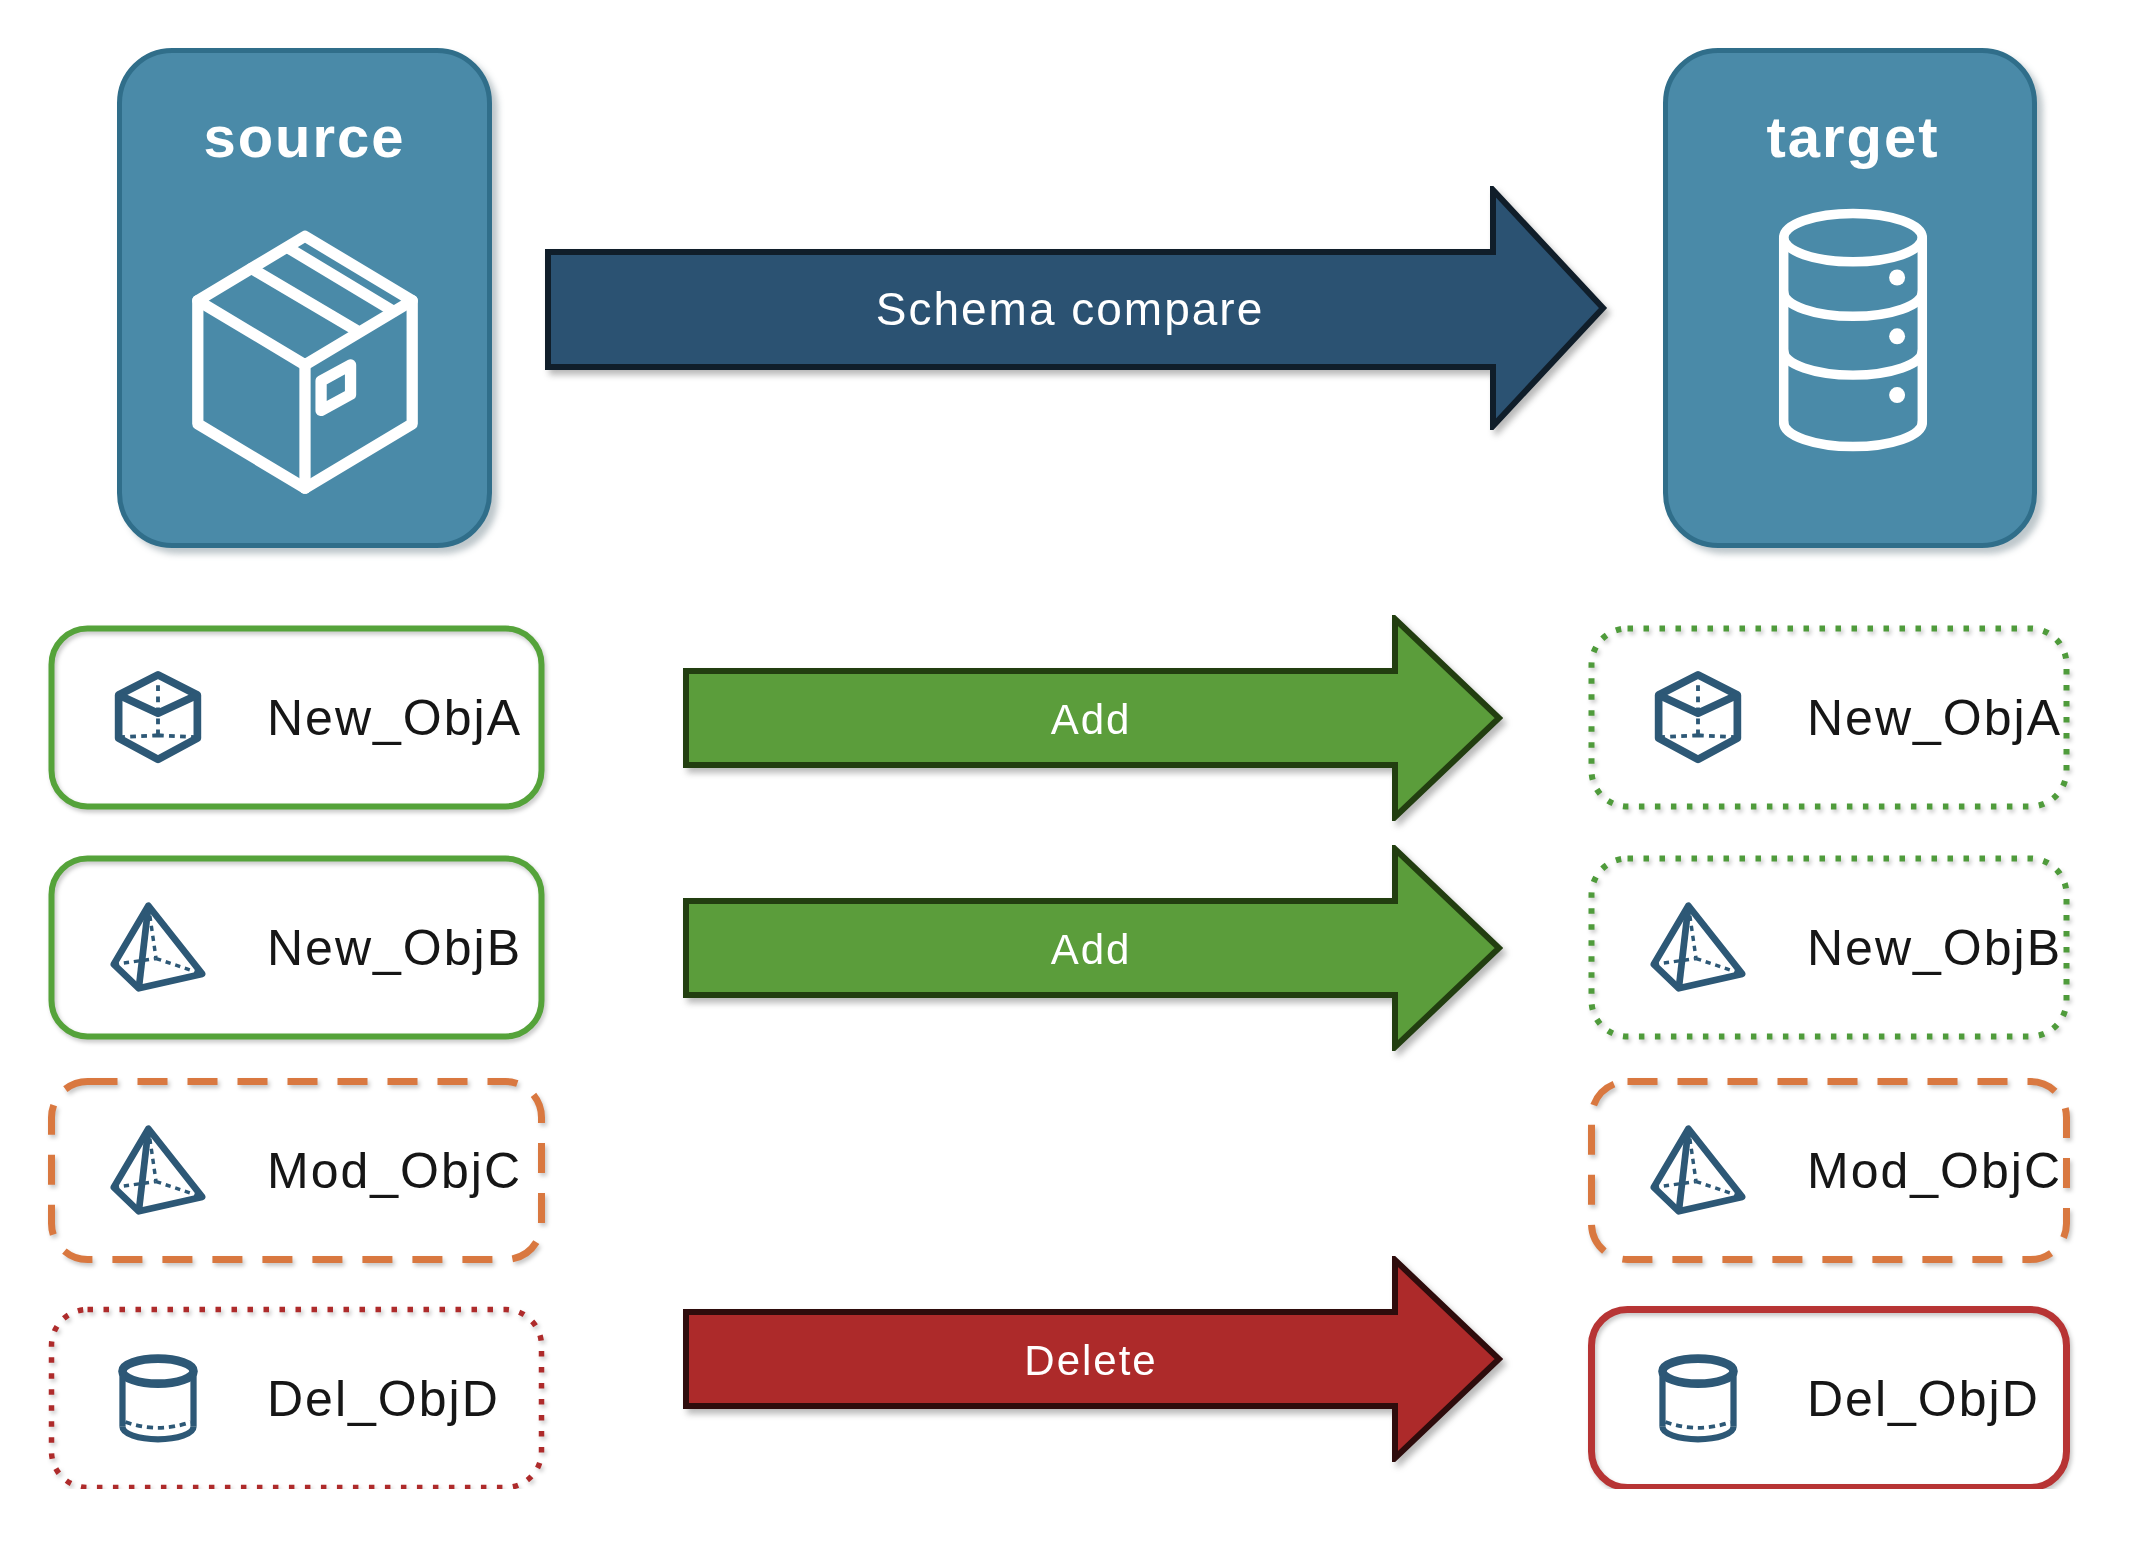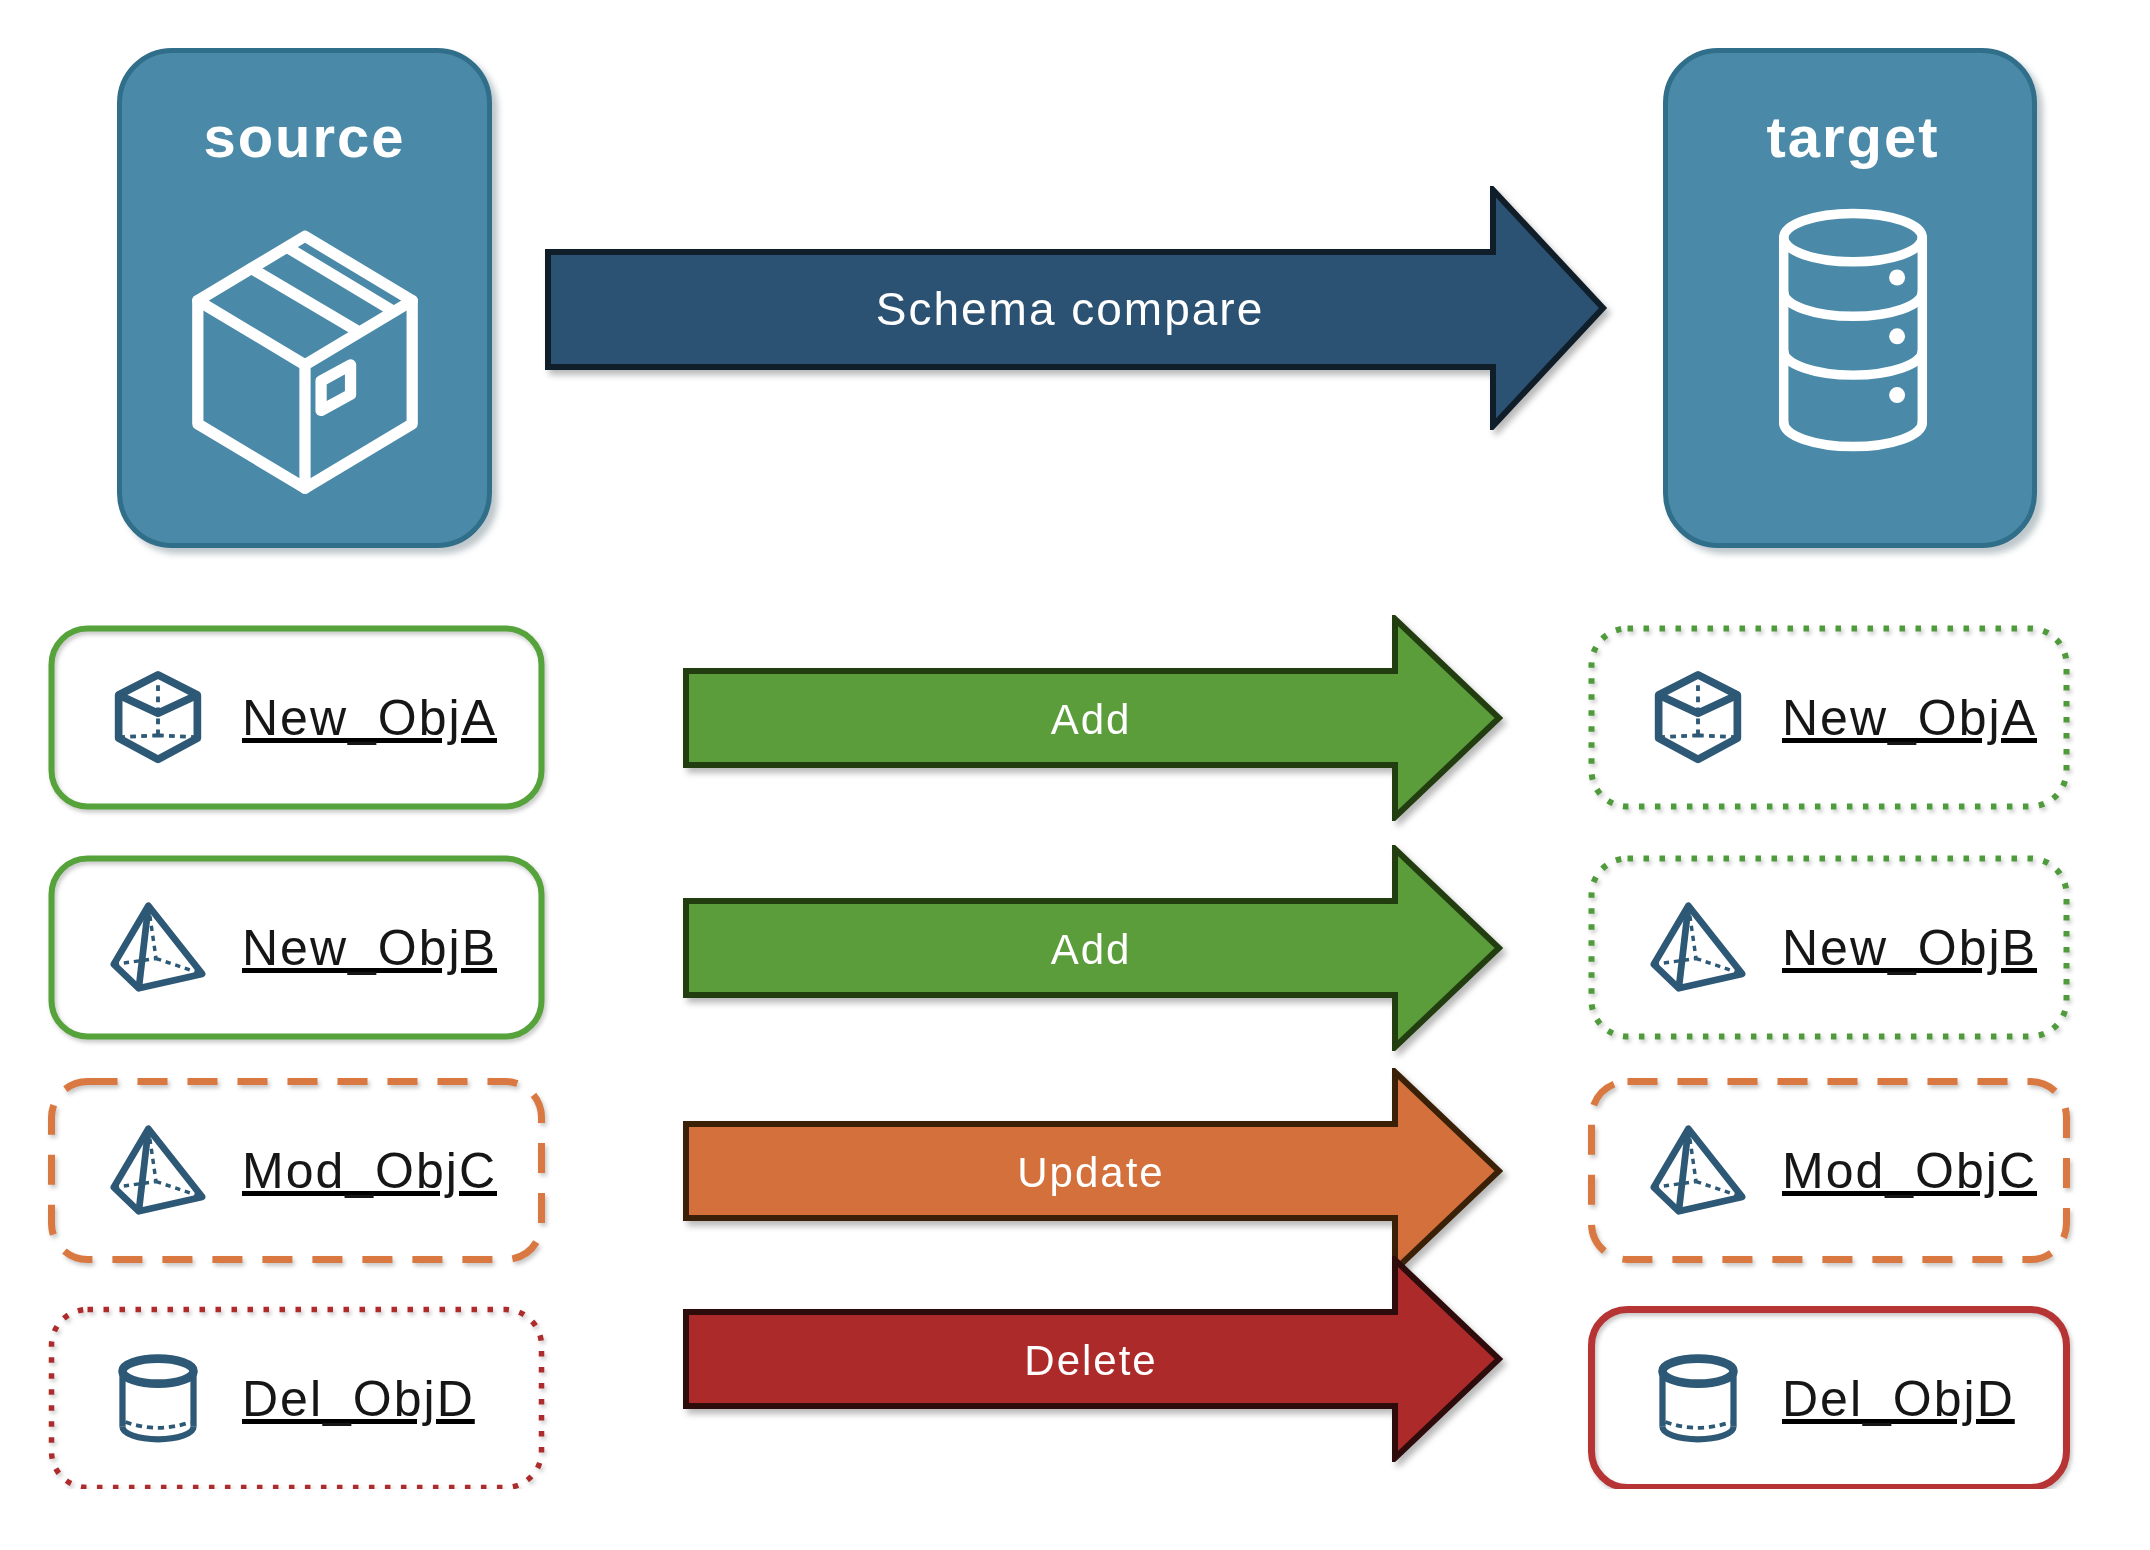--- a/index.html
+++ b/index.html
@@ -12,21 +12,21 @@
     position:absolute; top:48px; width:375px; height:500px;
     border:5px solid; border-radius:55px; box-sizing:border-box;
     display:flex; flex-direction:column; align-items:center;
     padding-top:50px; box-shadow:6px 6px 6px rgba(110,130,140,.45);
   }
   .node-label { font-size:58px; font-weight:bold; color:#ffffff; letter-spacing:2px; }
   .node-icon { margin-top:34px; }
   
   .objbox {
     position:absolute; height:185px; box-sizing:border-box;
-    display:flex; align-items:center; padding-left:62px; gap:36px;text-decoration:underline;
+    display:flex; align-items:center; padding-left:62px; gap:61px;
   }
   .bframe { position:absolute; left:0; top:0; filter:drop-shadow(2px 3px 2px rgba(0,0,0,.22)); }
   .obj-icon { position:relative; width:96px; height:96px; flex:0 0 auto; }
   .obj-icon svg { width:96px; height:96px; display:block; }
   .obj-label { position:relative; font-size:50px; letter-spacing:2px; }
   
   .arrowbox { position:absolute; filter:drop-shadow(4px 5px 3px rgba(80,80,80,.4)); }
   .arrow-text {
     font-family:"Liberation Sans", sans-serif; fill:#ffffff;
     text-anchor:middle; letter-spacing:2px;
@@ -189,26 +189,20 @@
       <rect x="3.5" y="3.5" width="490" height="178" rx="36" fill="none" stroke-width="7" stroke="#D97840" stroke-dasharray="30 20"></rect>
     </svg>
     <span class="obj-icon" style="color: rgb(45, 88, 118);">
       <svg viewBox="0 0 100 100">
           <use href="#sym-pyramid"></use>
         </svg>
     </span>
     <span class="obj-label" style="color: rgb(22, 22, 22);">Mod_ObjC</span>
   </div>
 
-  <div class="arrowbox" style="left:683px;top:1068px;">
-    <svg width="820" height="206" viewBox="0 0 820 206">
-      <polygon points="3,56 712,56 712,4 816,103 712,202 712,150 3,150" stroke-width="6" fill="#D3703B" stroke="#3A2007"></polygon>
-      <text class="arrow-text" x="408" y="104" font-size="42" dominant-baseline="central">Update</text>
-    </svg>
-  </div>
 
   <div class="objbox" style="left:1588px;top:1078px;width:482px;">
     <svg class="bframe" width="482" height="185">
       <rect x="3.5" y="3.5" width="475" height="178" rx="36" fill="none" stroke-width="7" stroke="#D97840" stroke-dasharray="30 20"></rect>
     </svg>
     <span class="obj-icon" style="color: rgb(45, 88, 118);">
       <svg viewBox="0 0 100 100">
           <use href="#sym-pyramid"></use>
         </svg>
     </span>

